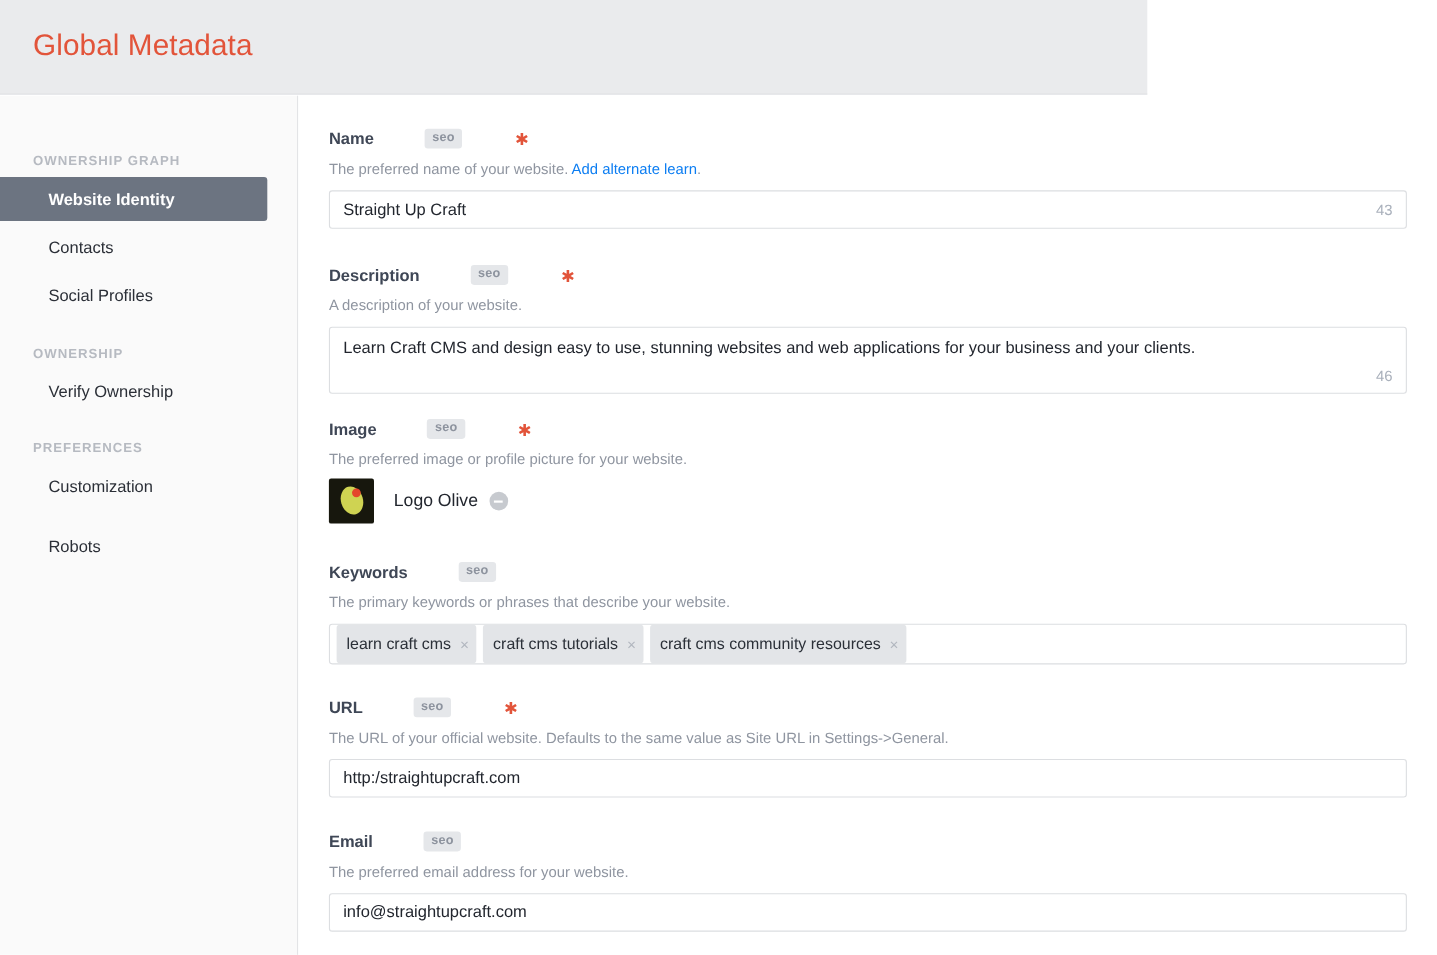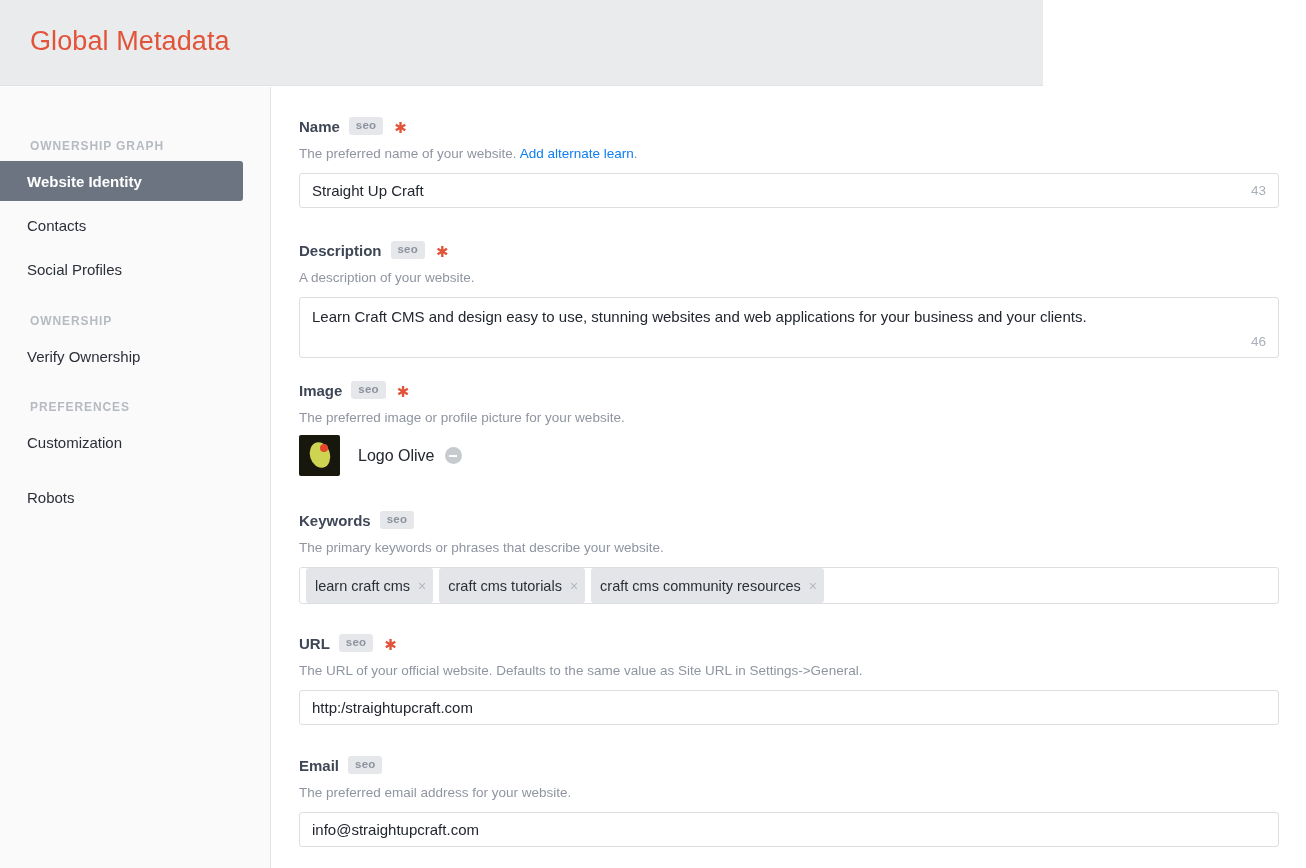--- a/index.html
+++ b/index.html
@@ -35,41 +35,41 @@
   .nav-heading {
     position: absolute; left: 30px;
     font-size: 12px; font-weight: bold;
     letter-spacing: 0.9px;
     color: #b6bac1;
   }
   .nav-item {
     position: absolute; left: 0;
     width: 243px; height: 40px;
     display: flex; align-items: center;
-    padding-left: 27px;
+    padding-left: 44px;
     font-size: 15px; color: #2b2f37;
     cursor: pointer;
   }
   .nav-item.active {
     background: #6c7481;
     color: #ffffff;
     font-weight: bold;
     border-radius: 0 3px 3px 0;
   }
 
   
   .content {
     position: absolute; left: 272px; top: 87px;
     width: 1034px; height: 781px;
     background: #ffffff;
     overflow: hidden;
   }
   .field { position: absolute; left: 27px; width: 980px; }
 
-  .label-row { display: flex; align-items: center; height: 20px; }
+  .label-row { display: flex; align-items: center; height: 20px; gap: 37px; }
   .field-label {
     font-size: 15px; font-weight: bold; color: #3f4756;
   }
   .seo-badge {
     margin-left: 9px;
     background: #e5e7ea;
     color: #8d939e;
     font-size: 11.5px;
     font-weight: bold;
     padding: 3px 7px 3px 7px;

